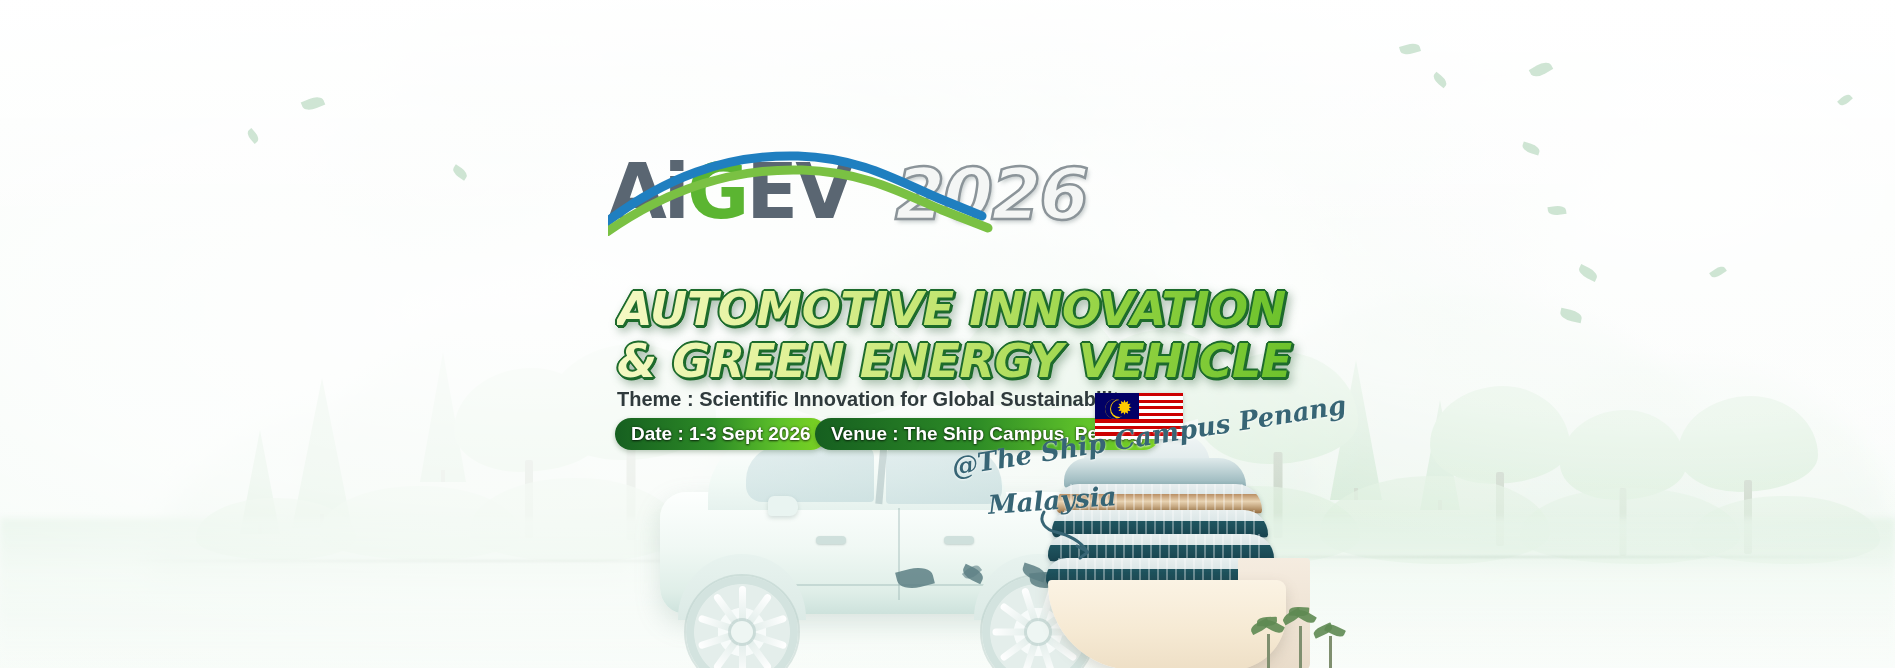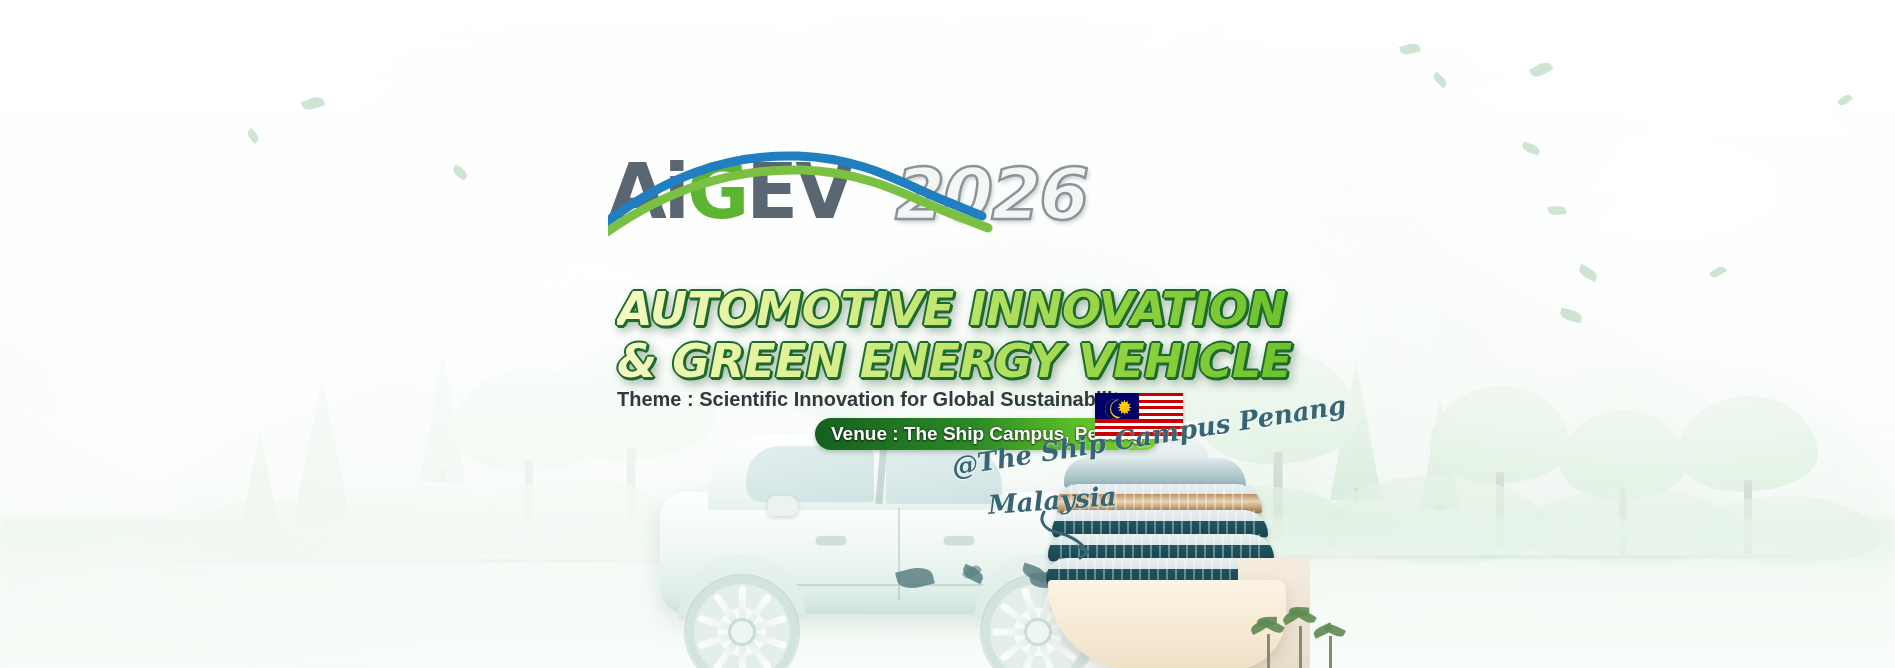--- a/index.html
+++ b/index.html
@@ -479,20 +479,21 @@
       <path d="M -4 86 C 58 42, 122 20, 194 22 C 258 24, 296 46, 334 62 L 380 80" fill="none" stroke="#7ac143" stroke-width="9" stroke-linecap="round"></path>
     </svg>
   </div>
 
 
   <div class="bigtitle title-2">&amp; GREEN ENERGY VEHICLE</div>
   <div class="bigtitle title-1">AUTOMOTIVE INNOVATION</div>
 
   <div class="theme">Theme : Scientific Innovation for Global Sustainability</div>
 
+  <div class="badge badge-date">Date : 1-3 Sept 2026</div>
   <div class="badge badge-venue">Venue : The Ship Campus, Penang</div>
 
   <div class="flag">
     <div class="stripes">
       <span></span>
         <span></span>
         <span></span>
         <span></span>
         <span></span>
         <span></span>

